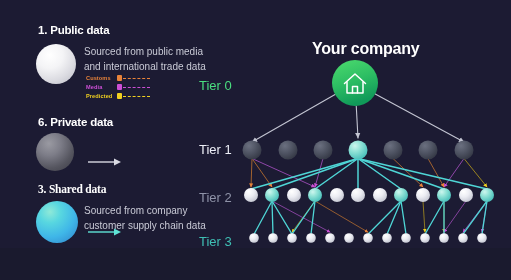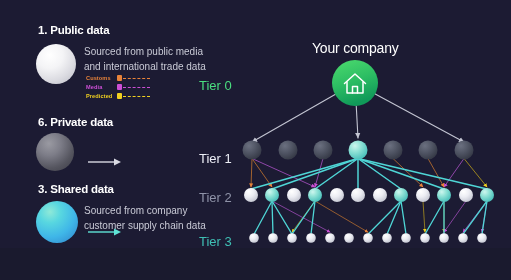--- a/index.html
+++ b/index.html
@@ -86,22 +86,22 @@
   
   #net {
     position: absolute;
     left: 0;
     top: 0;
     width: 511px;
     height: 280px;
   }
   .company-title {
     position: absolute;
-    font-size: 14px;
-    font-weight: normal;
+    font-size: 16px;
+    font-weight: bold;
     color: #ffffff;
     white-space: nowrap;
     letter-spacing: -0.2px;
   }
 </style>
 </head>
 <body>
 
 <div id="stage">
 
@@ -135,36 +135,36 @@
   <div class="sphere sphere-private" style="left:36px; top:133px; width:38px; height:38px;"></div>
 
 
   <div class="arrow-wrap" style="left:88px; top:153px;">
     <svg width="34" height="10" viewBox="0 0 34 10">
       <line x1="0" y1="5" x2="26" y2="5" stroke="#d8d9e2" stroke-width="1.4"></line>
       <polygon points="26,1.4 33,5 26,8.6" fill="#d8d9e2"></polygon>
     </svg>
   </div>
 
-  <div class="section-title" style="left:38px; top:183px;">3. Shared data</div>
+  <div class="section-title" style="left:38px; top:183px;font-family:Liberation Serif, serif;">3. Shared data</div>
 
   <div class="sphere sphere-shared" style="left:36px; top:201px; width:42px; height:42px;"></div>
 
   <div class="desc" style="left:84px; top:204px;">Sourced from company
 customer supply chain data</div>
 
   <div class="arrow-wrap" style="left:88px; top:223px;">
     <svg width="34" height="10" viewBox="0 0 34 10">
       <line x1="0" y1="5" x2="26" y2="5" stroke="#5fe3d6" stroke-width="1.4"></line>
       <polygon points="26,1.4 33,5 26,8.6" fill="#5fe3d6"></polygon>
     </svg>
   </div>
 
   <div class="tier-label" style="left:199px; top:78px; color:#4ade80;">Tier 0</div>
-  <div class="tier-label" style="left:199px; top:151px; color:#eceef6;">Tier 1</div>
+  <div class="tier-label" style="left:199px; top:142px; color:#eceef6;">Tier 1</div>
   <div class="tier-label" style="left:199px; top:190px; color:#8f93a8;">Tier 2</div>
   <div class="tier-label" style="left:199px; top:234px; color:#3fbfb4;">Tier 3</div>
 
   <div class="company-title" style="left:312px; top:40px;">Your company</div>
 
   <svg id="net" viewBox="0 0 511 280">
     <defs>
       <linearGradient id="gradCompany" x1="0" y1="0" x2="0.35" y2="1">
         <stop offset="0%" stop-color="#4ddb6e"></stop>
         <stop offset="55%" stop-color="#2cbd63"></stop>

